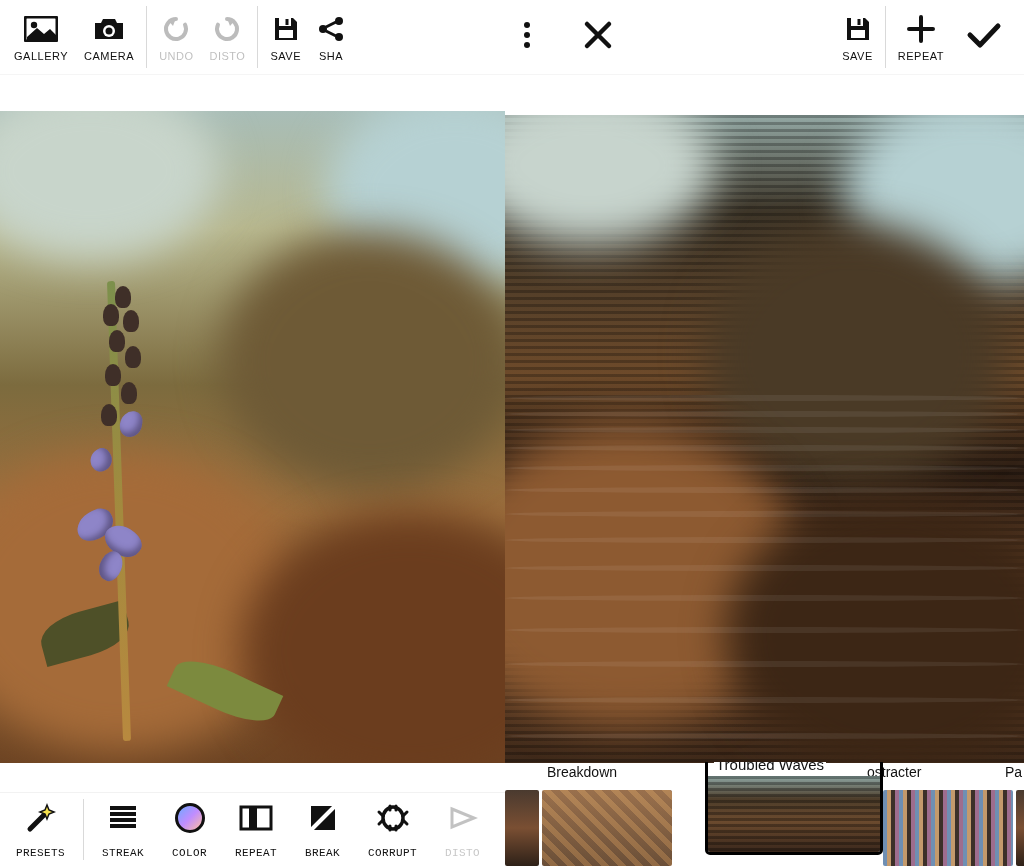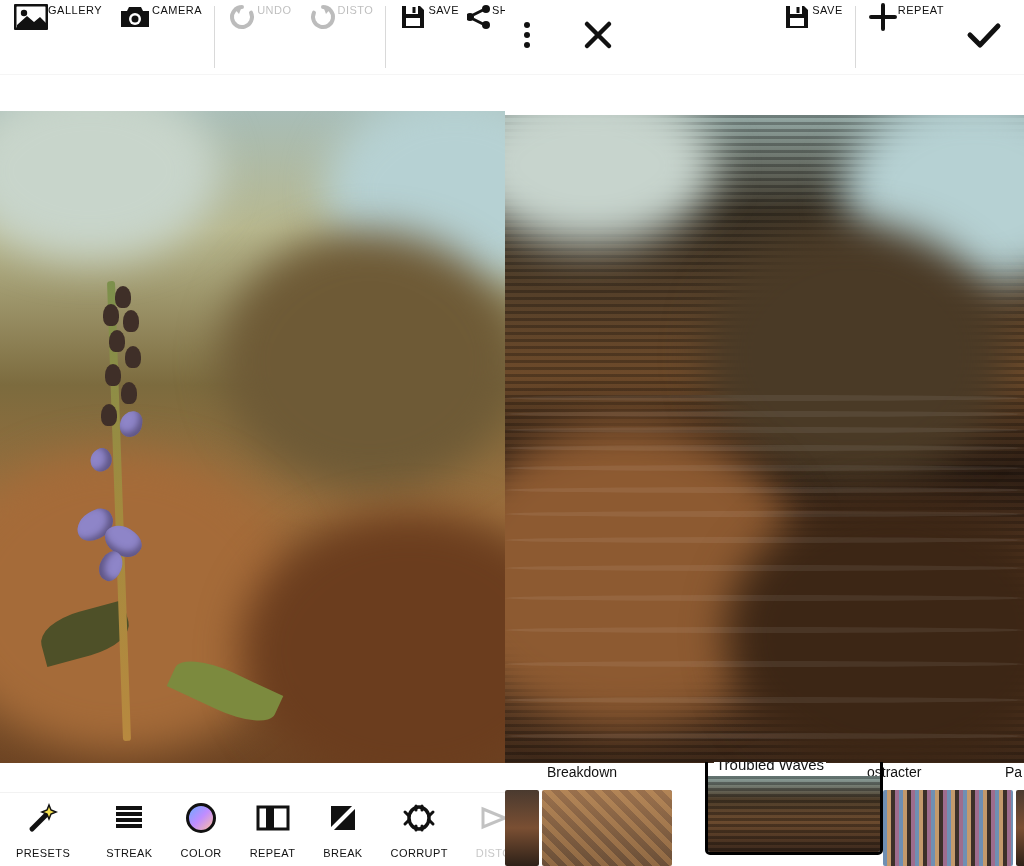--- a/index.html
+++ b/index.html
@@ -19,22 +19,22 @@
     height: 75px;
     display: flex;
     align-items: stretch;
     background: #fff;
     border-bottom: 1px solid rgba(0,0,0,0.04);
     position: relative;
     z-index: 3;
   }
   .tb-item {
     display: flex;
-    flex-direction: row;
-    align-items: flex-start;
+    flex-direction: column;
+    align-items: center;
     justify-content: center;
     padding: 0 8px;
     cursor: pointer;
   }
   .tb-item .icon { height: 34px; display:flex; align-items:center; justify-content:center; }
   .tb-label {
     font-size: 11px;
     letter-spacing: 0.5px;
     margin-top: 4px;
     color: #111;
@@ -97,21 +97,21 @@
     position:absolute; left:0; right:0; bottom:0;
     height:74px; background:#fff;
     display:flex; align-items:stretch;
     border-top:1px solid rgba(0,0,0,.05);
   }
   .bl-item {
     display:flex; flex-direction:column; align-items:center; justify-content:center;
     padding:0 14px; cursor:pointer;
   }
   .bl-item .icon { height:34px; display:flex; align-items:center; justify-content:center; }
-  .bl-label { font-size:11px; letter-spacing:.4px; margin-top:12px; color:#111; }
+  .bl-label { font-size:11px; letter-spacing:.4px; margin-top:12px; color:#111;font-family:Liberation Mono, monospace; }
   .bl-item.faded .bl-label { color:#c8c8c8; }
   .bl-item.faded svg { opacity:.25; }
 
   .color-ring {
     width:30px; height:30px; border-radius:50%;
     background:linear-gradient(135deg,#6fa8ff 0%,#c08dff 50%,#ffbfa0 100%);
     border:3px solid #111;
   }
 
   

